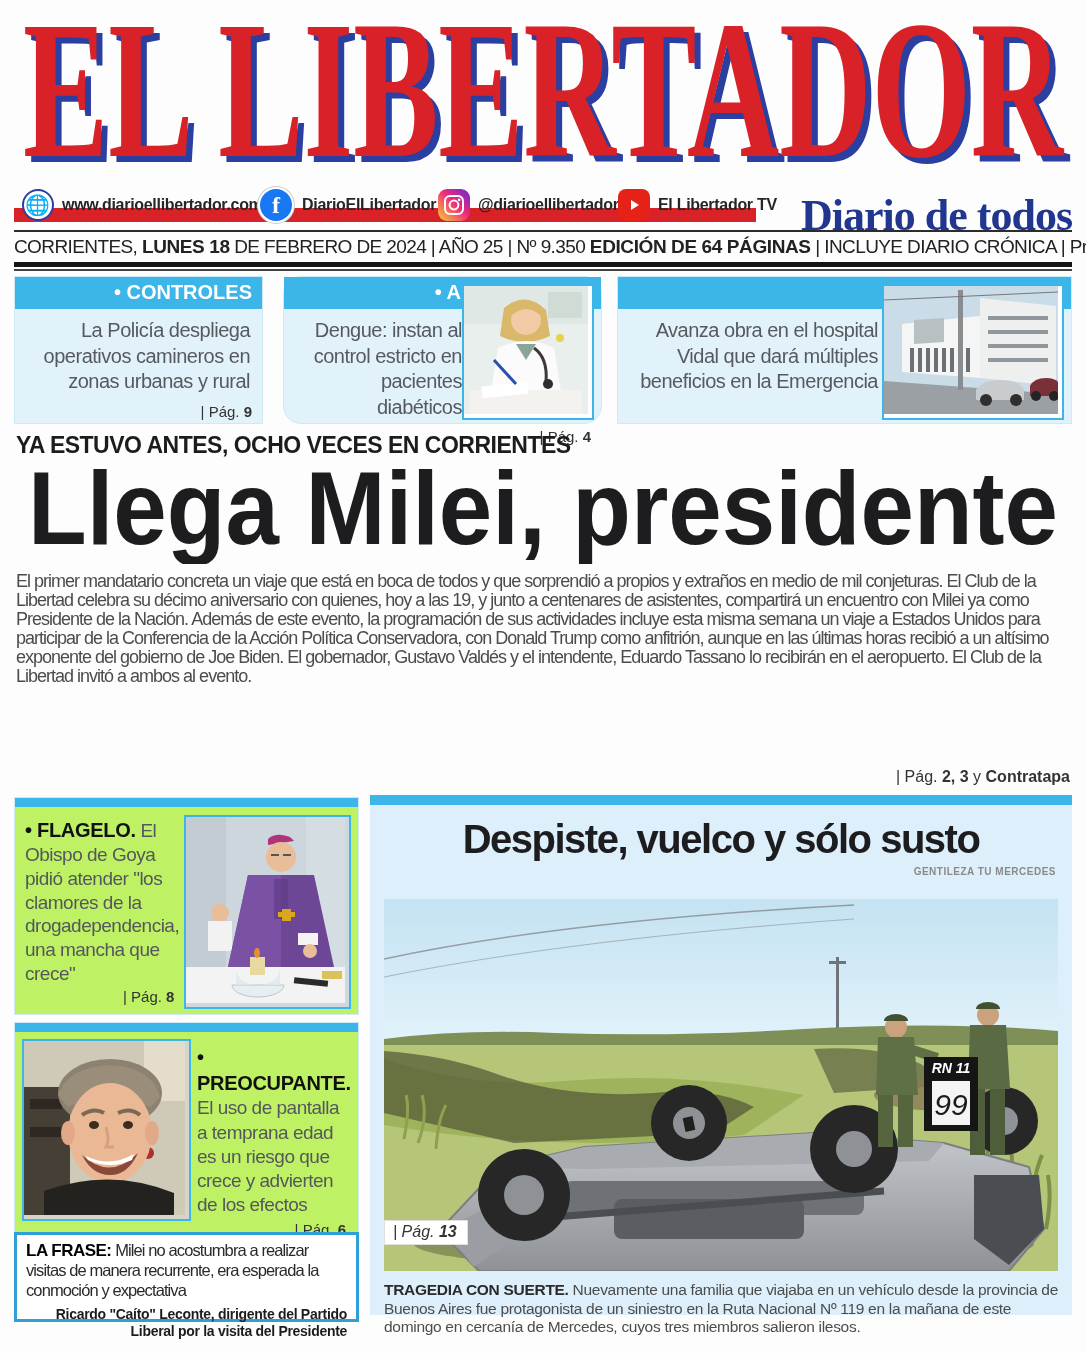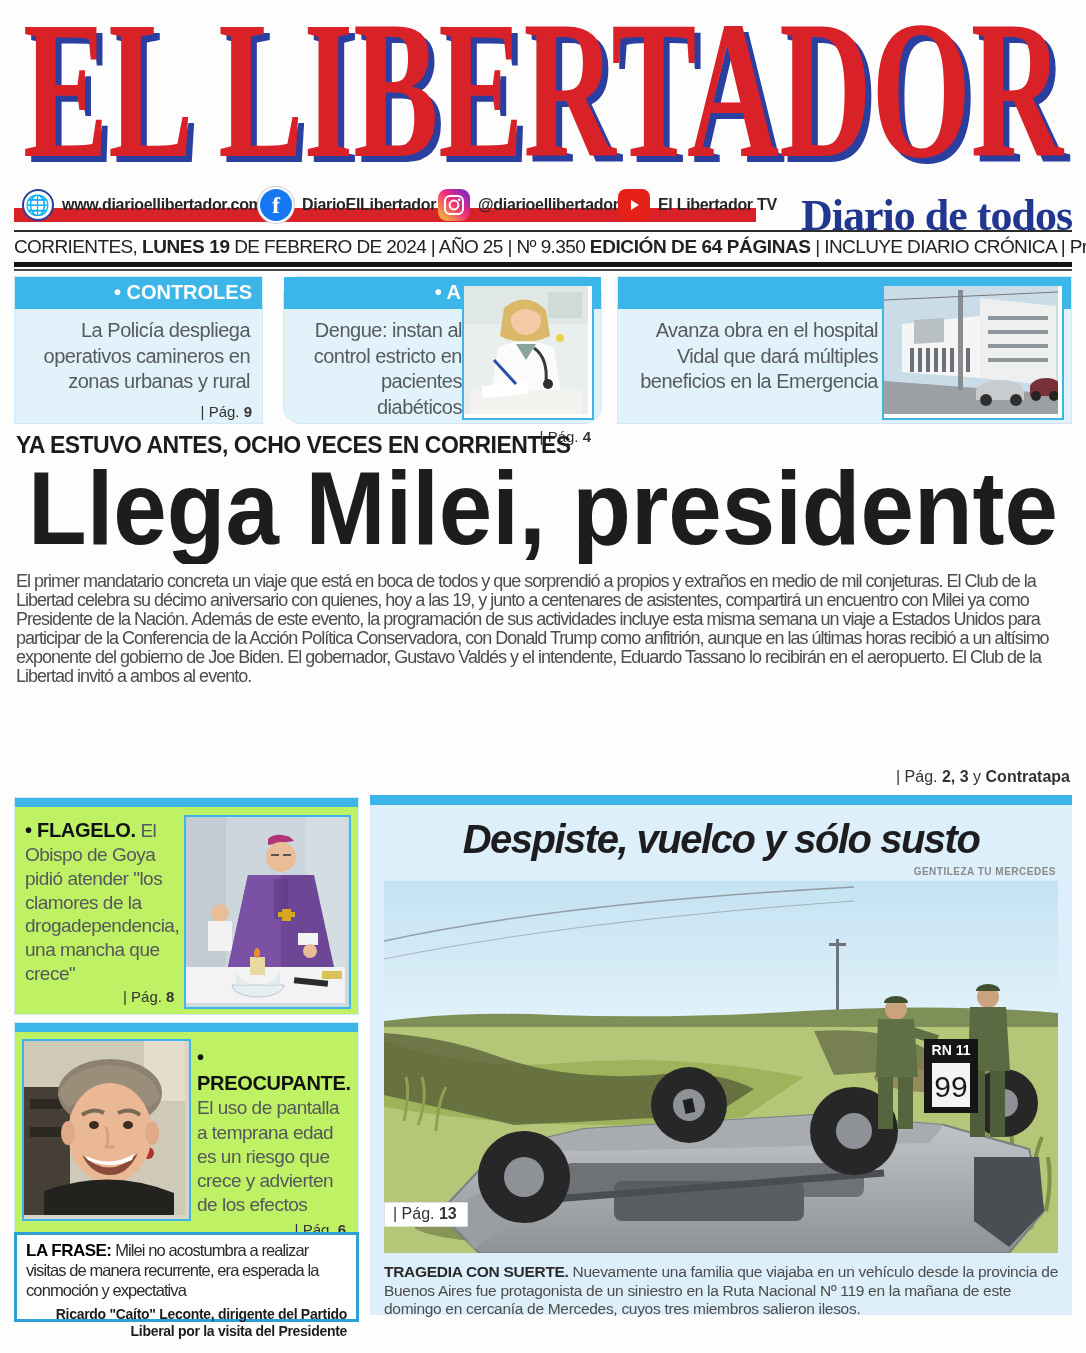--- a/index.html
+++ b/index.html
@@ -69,24 +69,24 @@
         box-sizing:border-box;padding:6px 9px;}
   #frase-quote{font-size:16.5px;line-height:1.2;color:#2a2a2a;letter-spacing:-0.9px;}
   #frase-quote b{font-size:17px;color:#000;letter-spacing:-0.5px;}
   #frase-attr{margin-top:5px;font-size:14px;font-weight:bold;color:#1c1c1c;text-align:right;
         line-height:1.25;letter-spacing:-0.3px;}
 
   
   #crash-panel{left:370px;top:795px;width:702px;height:520px;background:#ddeffa;}
   #crash-bar{height:10px;background:#3cb5e8;}
   #crash-headline{margin-top:12px;text-align:center;font-size:40px;font-weight:bold;color:#1d1d1f;
-        letter-spacing:-1.5px;font-style:italic;}
+        letter-spacing:-1.5px;}
   #crash-credit{margin-top:4px;margin-right:16px;text-align:right;font-size:10px;color:#8a8a8a;
         letter-spacing:0.5px;font-weight:bold;}
-  #crash-photo-wrap{position:relative;margin:4px auto 0 auto;width:674px;height:372px;}
+  #crash-photo-wrap{position:relative;margin:22px auto 0 auto;width:674px;height:372px;font-style:italic;}
   #crash-pag{position:absolute;left:0;bottom:26px;background:#fff;padding:2px 10px 3px 8px;
         font-size:16px;color:#333;border:1px solid #e0e0e0;}
   #crash-caption{margin:10px 14px 0 14px;font-size:15.5px;line-height:1.2;color:#4c4c4c;letter-spacing:-0.3px;}
   #crash-caption b{color:#2a2a2a;}
 
   svg{display:block;}
   .pagnum{font-weight:bold;}
 </style>
 </head>
 <body>
@@ -124,21 +124,21 @@
           <polygon points="5,3 13,8 5,13" fill="#fff"></polygon>
         </svg>
     </span>
     <span class="soc-label">El Libertador TV</span>
   </div>
 
   <div id="brand-tagline" class="abs">Diario de todos</div>
 
   <div id="rule-thin" class="abs"></div>
 
-  <div id="dateline" class="abs"><span>CORRIENTES, </span><b>LUNES 19</b><span> DE FEBRERO DE 2024 | AÑO 25 | Nº 9.350 </span><b>EDICIÓN DE 64 PÁGINAS</b><span> | INCLUYE DIARIO CRÓNICA | Precio </span></div>
+  <div id="dateline" class="abs"><span>CORRIENTES, </span><b>LUNES 18</b><span> DE FEBRERO DE 2024 | AÑO 25 | Nº 9.350 </span><b>EDICIÓN DE 64 PÁGINAS</b><span> | INCLUYE DIARIO CRÓNICA | Precio </span></div>
 
   <div id="rule-thick" class="abs"></div>
   <div id="rule-thick2" class="abs"></div>
 
   <div id="tbox-1" class="abs tbox">
     <div class="tbar">• CONTROLES</div>
     <div class="ttitle">La Policía despliega operativos camineros en zonas urbanas y rural</div>
     <div class="tpag"><span>| Pág. </span><span class="pagnum">9</span></div>
   </div>
 

